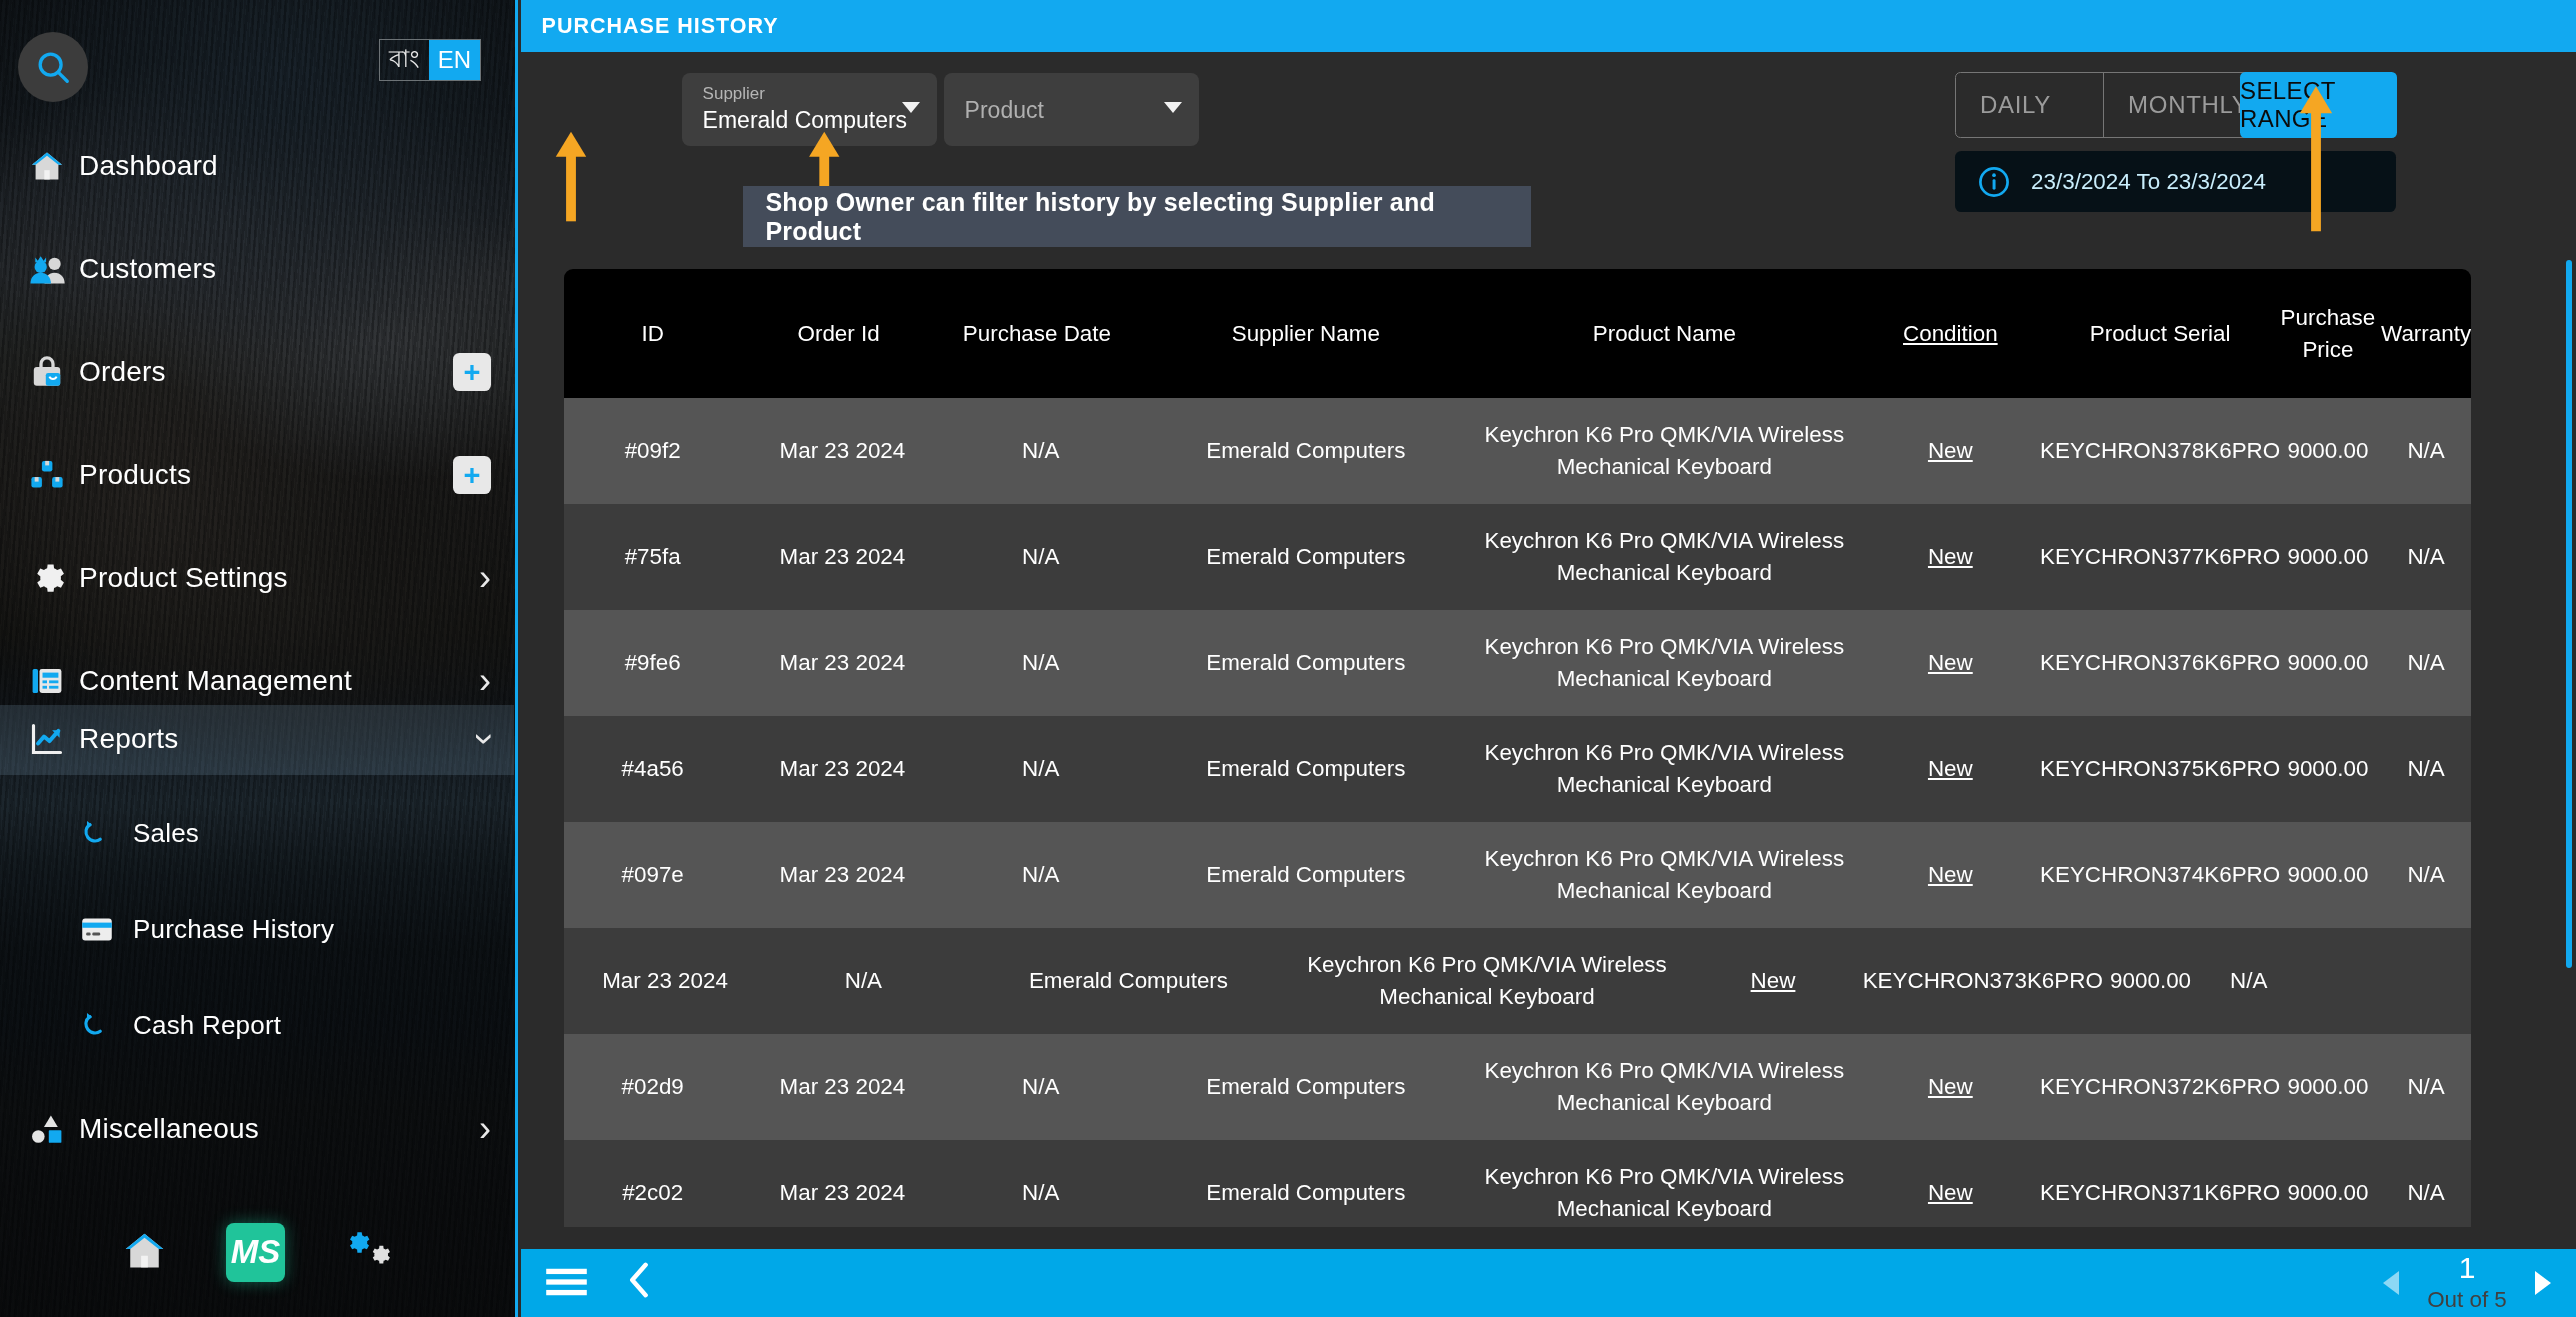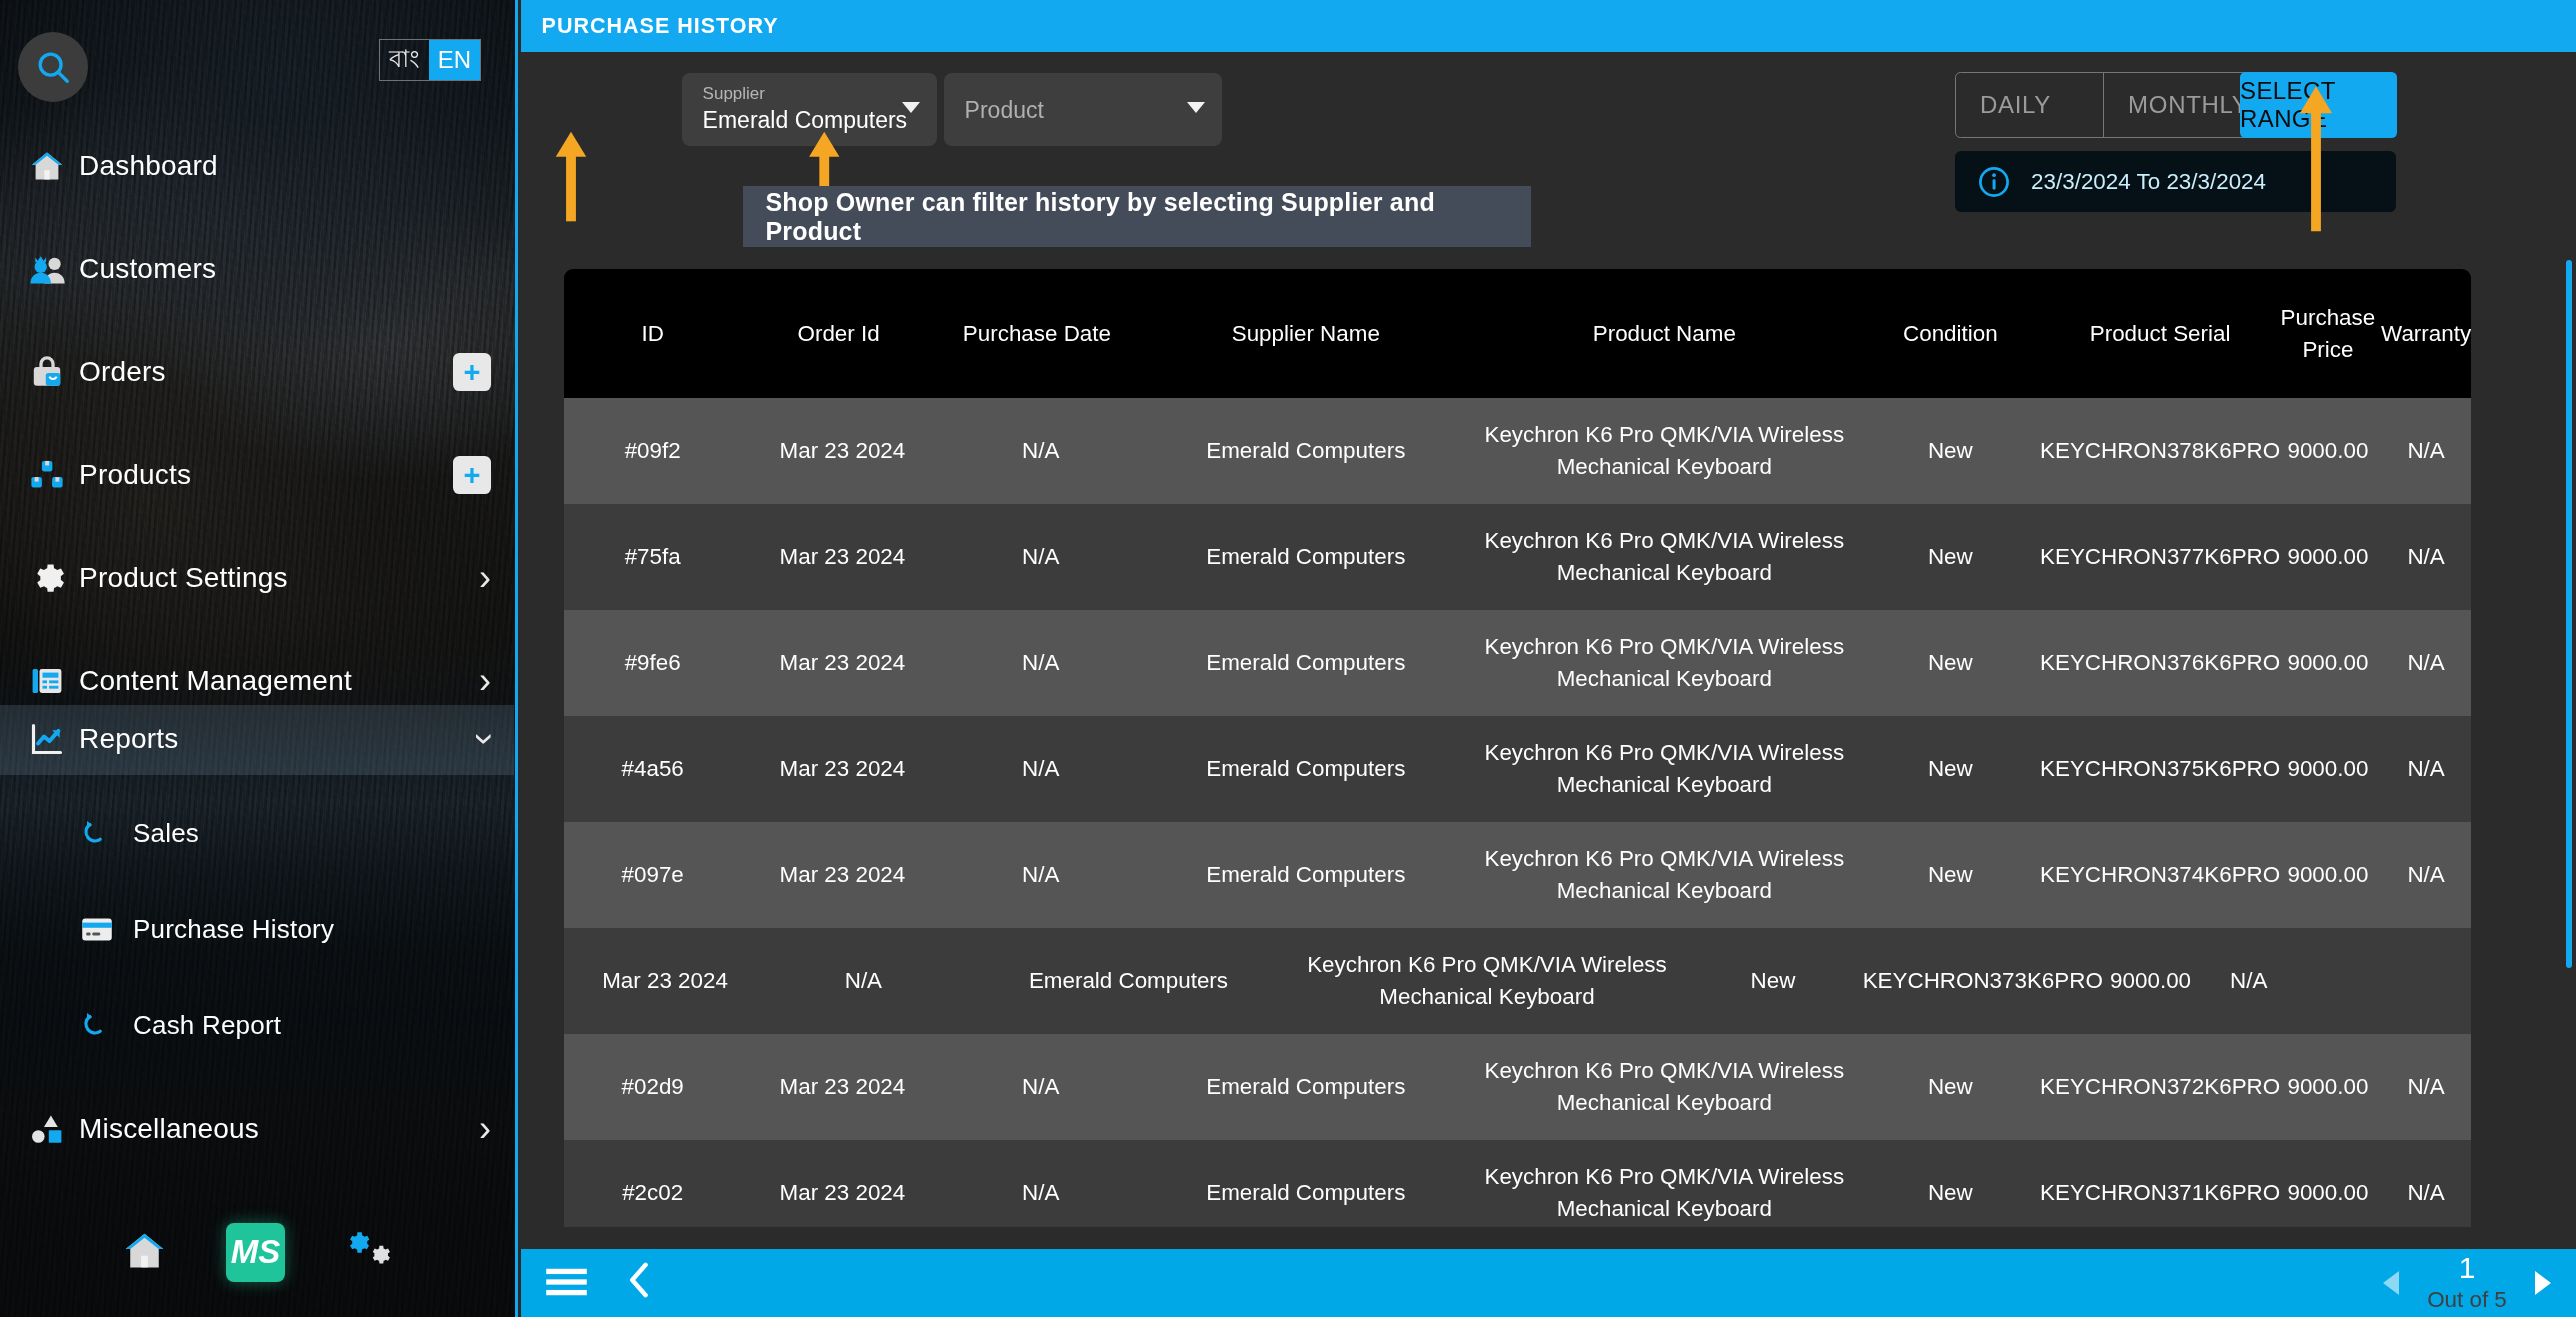--- a/index.html
+++ b/index.html
@@ -97,21 +97,21 @@
     position:absolute; left:0; top:0; width:2055px; height:52px;
     background:#12a9f0; display:flex; align-items:center; padding-left:20.6px;
   }
   #titlebar .t{ color:#fff; font-size:21.5px; font-weight:bold; letter-spacing:1px; }
 
   
   .filter-box{
     position:absolute; height:73px; background:#3e3e3e; border-radius:8px;
   }
   #supplier-box{ left:161px; top:73px; width:255px; }
-  #product-box{ left:423px; top:73px; width:278px; }
+  #product-box{ left:423px; top:73px; width:255px; }
   .f-label{ position:absolute; left:20.6px; top:10.7px; font-size:17px; color:#b6b6b6; }
   .f-value{ position:absolute; left:20.6px; top:34px; font-size:23px; color:#ffffff; }
   .f-place{ position:absolute; left:20.6px; top:24px; font-size:23px; color:#b0b0b0; }
   .f-caret{
     position:absolute; right:17px; top:29px; width:0; height:0;
     border-left:9.8px solid transparent; border-right:9.8px solid transparent;
     border-top:11.6px solid #f2f2f2;
   }
 
   
@@ -158,21 +158,21 @@
   .cell{
     display:flex; align-items:center; justify-content:center;
     text-align:center; color:#ffffff; font-size:22.4px; padding:0 5.4px;
     line-height:1.42;
   }
   .c-id{ width:9.3%; }
   .c-date{ width:10.6%; }
   .c-order{ width:10.2%; }
   .c-supplier{ width:17.6%; }
   .c-product{ width:20.0%; }
-  .c-cond{ width:10.0%; }
+  .c-cond{ width:10.0%;text-decoration:underline; }
   .c-serial{ width:12.0%; }
   .c-price{ width:5.6%; }
   .c-warranty{ width:4.7%; }
 
   #scrollbar{
     position:absolute; right:3.6px; top:260px; width:6.3px; height:708px;
     background:#12a9f0; border-radius:3.6px;
   }
 
   

